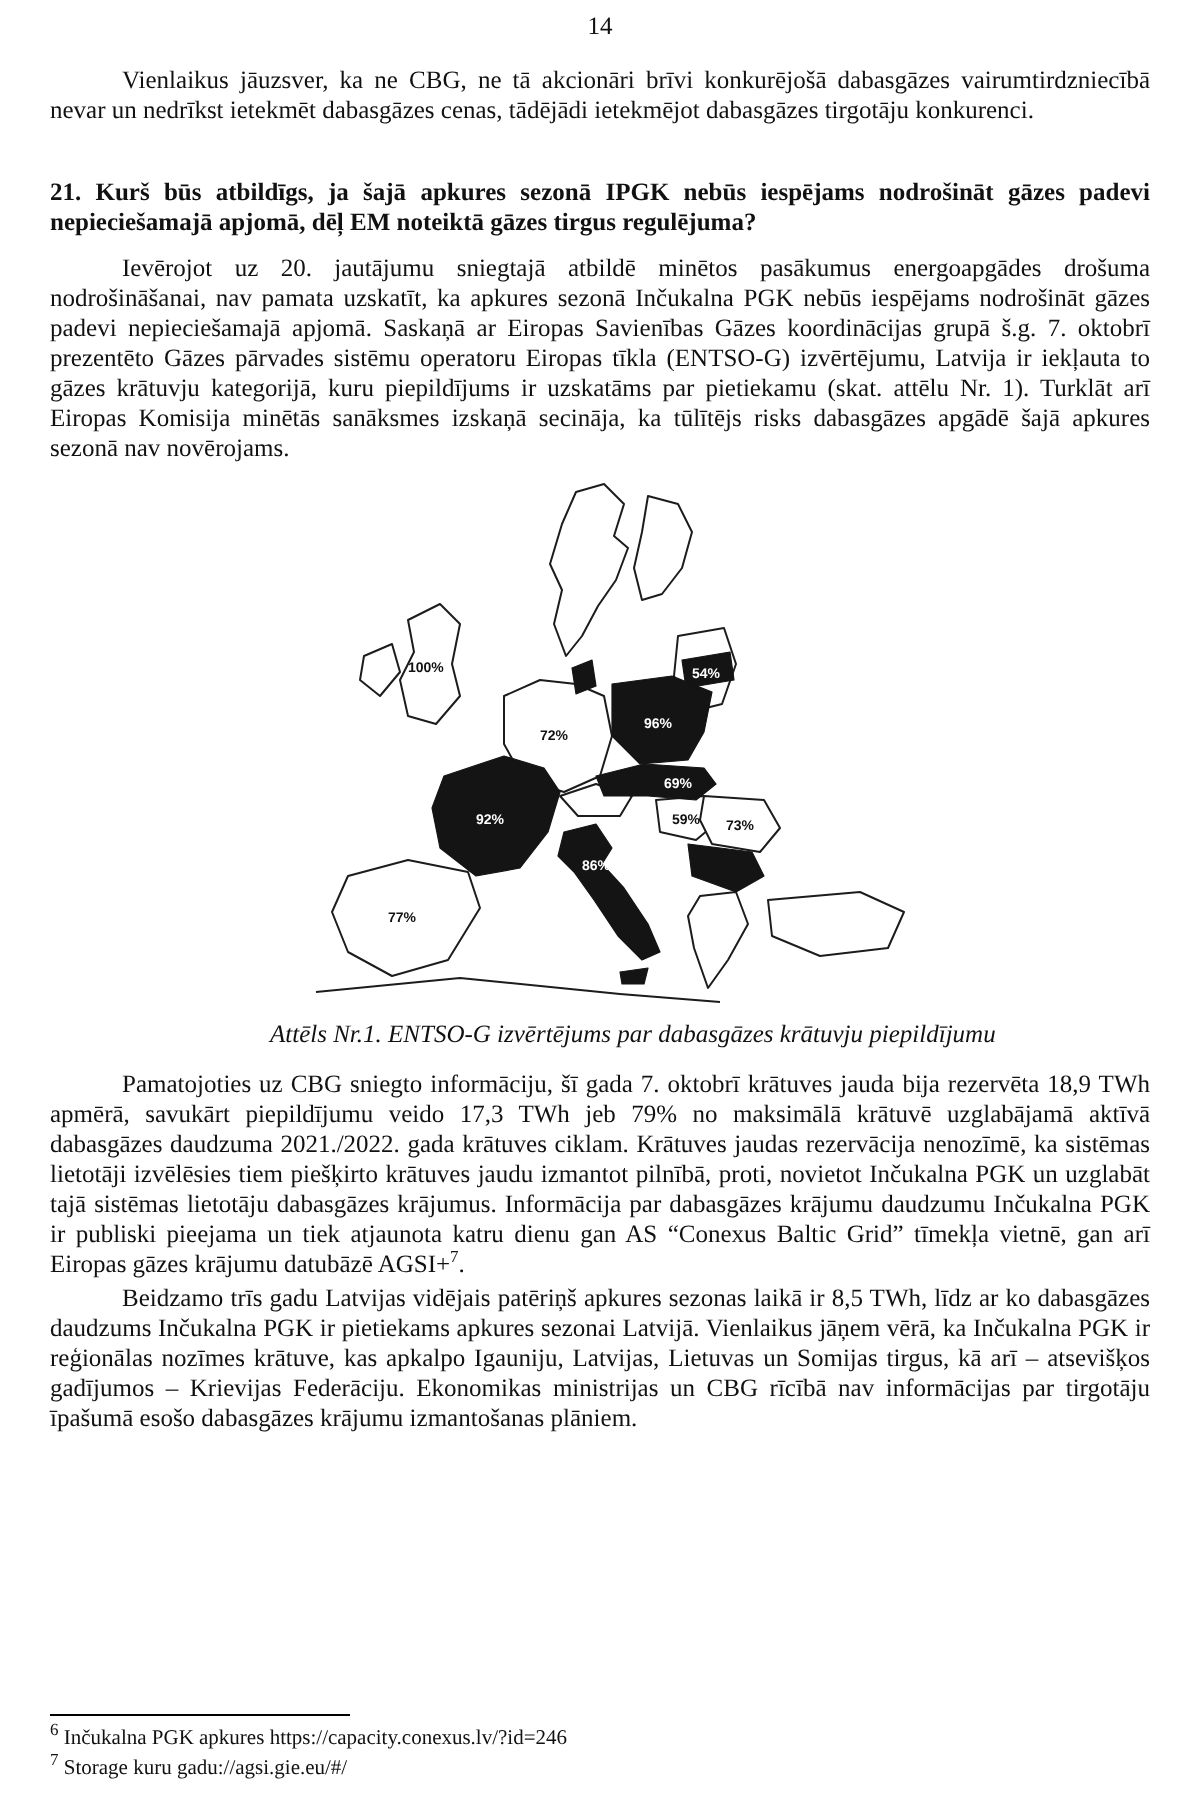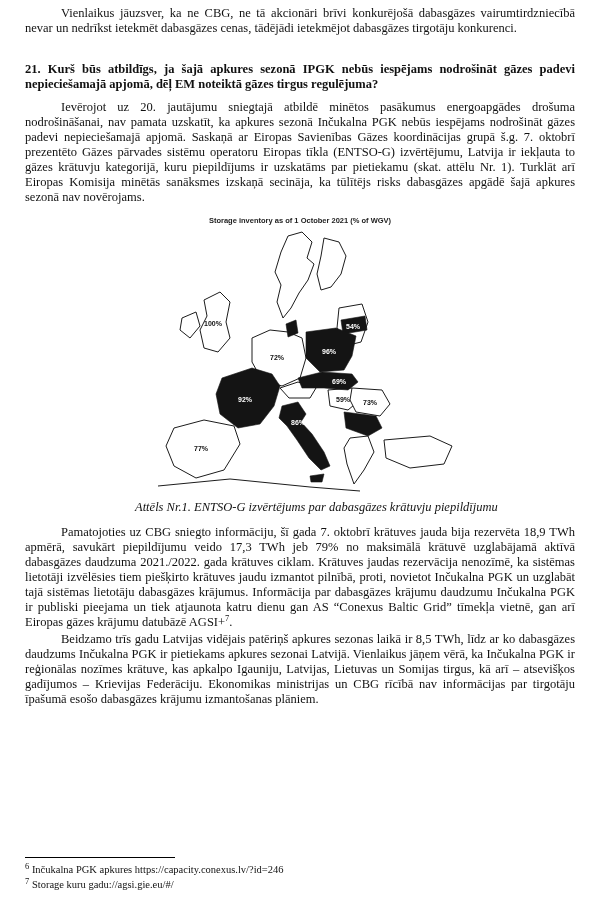--- a/index.html
+++ b/index.html
@@ -74,29 +74,29 @@
     color: #111;
     cursor: pointer;
   }
   svg text { user-select: none; }
 </style>
 </head>
 <body>
 
 <div class="page">
 
+  <div class="page-number">14</div>
 
   <p class="body gap-after">Vienlaikus jāuzsver, ka ne CBG, ne tā akcionāri brīvi konkurējošā dabasgāzes vairumtirdzniecībā nevar un nedrīkst ietekmēt dabasgāzes cenas, tādējādi ietekmējot dabasgāzes tirgotāju konkurenci.</p>
 
   <p class="heading">21. Kurš būs atbildīgs, ja šajā apkures sezonā IPGK nebūs iespējams nodrošināt gāzes padevi nepieciešamajā apjomā, dēļ EM noteiktā gāzes tirgus regulējuma?</p>
 
   <p class="body">Ievērojot uz 20. jautājumu sniegtajā atbildē minētos pasākumus energoapgādes drošuma nodrošināšanai, nav pamata uzskatīt, ka apkures sezonā Inčukalna PGK nebūs iespējams nodrošināt gāzes padevi nepieciešamajā apjomā. Saskaņā ar Eiropas Savienības Gāzes koordinācijas grupā š.g. 7. oktobrī prezentēto Gāzes pārvades sistēmu operatoru Eiropas tīkla (ENTSO-G) izvērtējumu, Latvija ir iekļauta to gāzes krātuvju kategorijā, kuru piepildījums ir uzskatāms par pietiekamu (skat. attēlu Nr. 1). Turklāt arī Eiropas Komisija minētās sanāksmes izskaņā secināja, ka tūlītējs risks dabasgāzes apgādē šajā apkures sezonā nav novērojams.</p>
 
   <figure class="map-figure">
-    <div class="map-title">Storage inventory as of 1 October 2021 (% of WGV)</div>
 
     <svg viewBox="0 0 320 262" width="320" height="262" aria-hidden="true">
 
       <g fill="#ffffff" stroke="#1c1c1c" stroke-width="1" stroke-linejoin="round">
         <path d="M148,6 L162,2 L172,12 L167,28 L174,34 L168,50 L159,63 L151,78 L143,88 L137,72 L141,55 L135,42 L141,22 Z"></path>
         <path d="M184,8 L199,12 L206,26 L201,44 L191,57 L181,60 L177,44 L181,26 Z"></path>
         <path d="M199,78 L222,74 L228,92 L221,112 L205,116 L197,98 Z"></path>
         <path d="M64,70 L80,62 L90,72 L86,92 L90,108 L78,122 L64,118 L60,100 L67,86 Z"></path>
         <path d="M42,88 L56,82 L60,96 L50,108 L40,100 Z"></path>
         <path d="M112,108 L130,100 L148,102 L162,108 L166,128 L160,148 L142,156 L122,150 L112,132 Z"></path>

